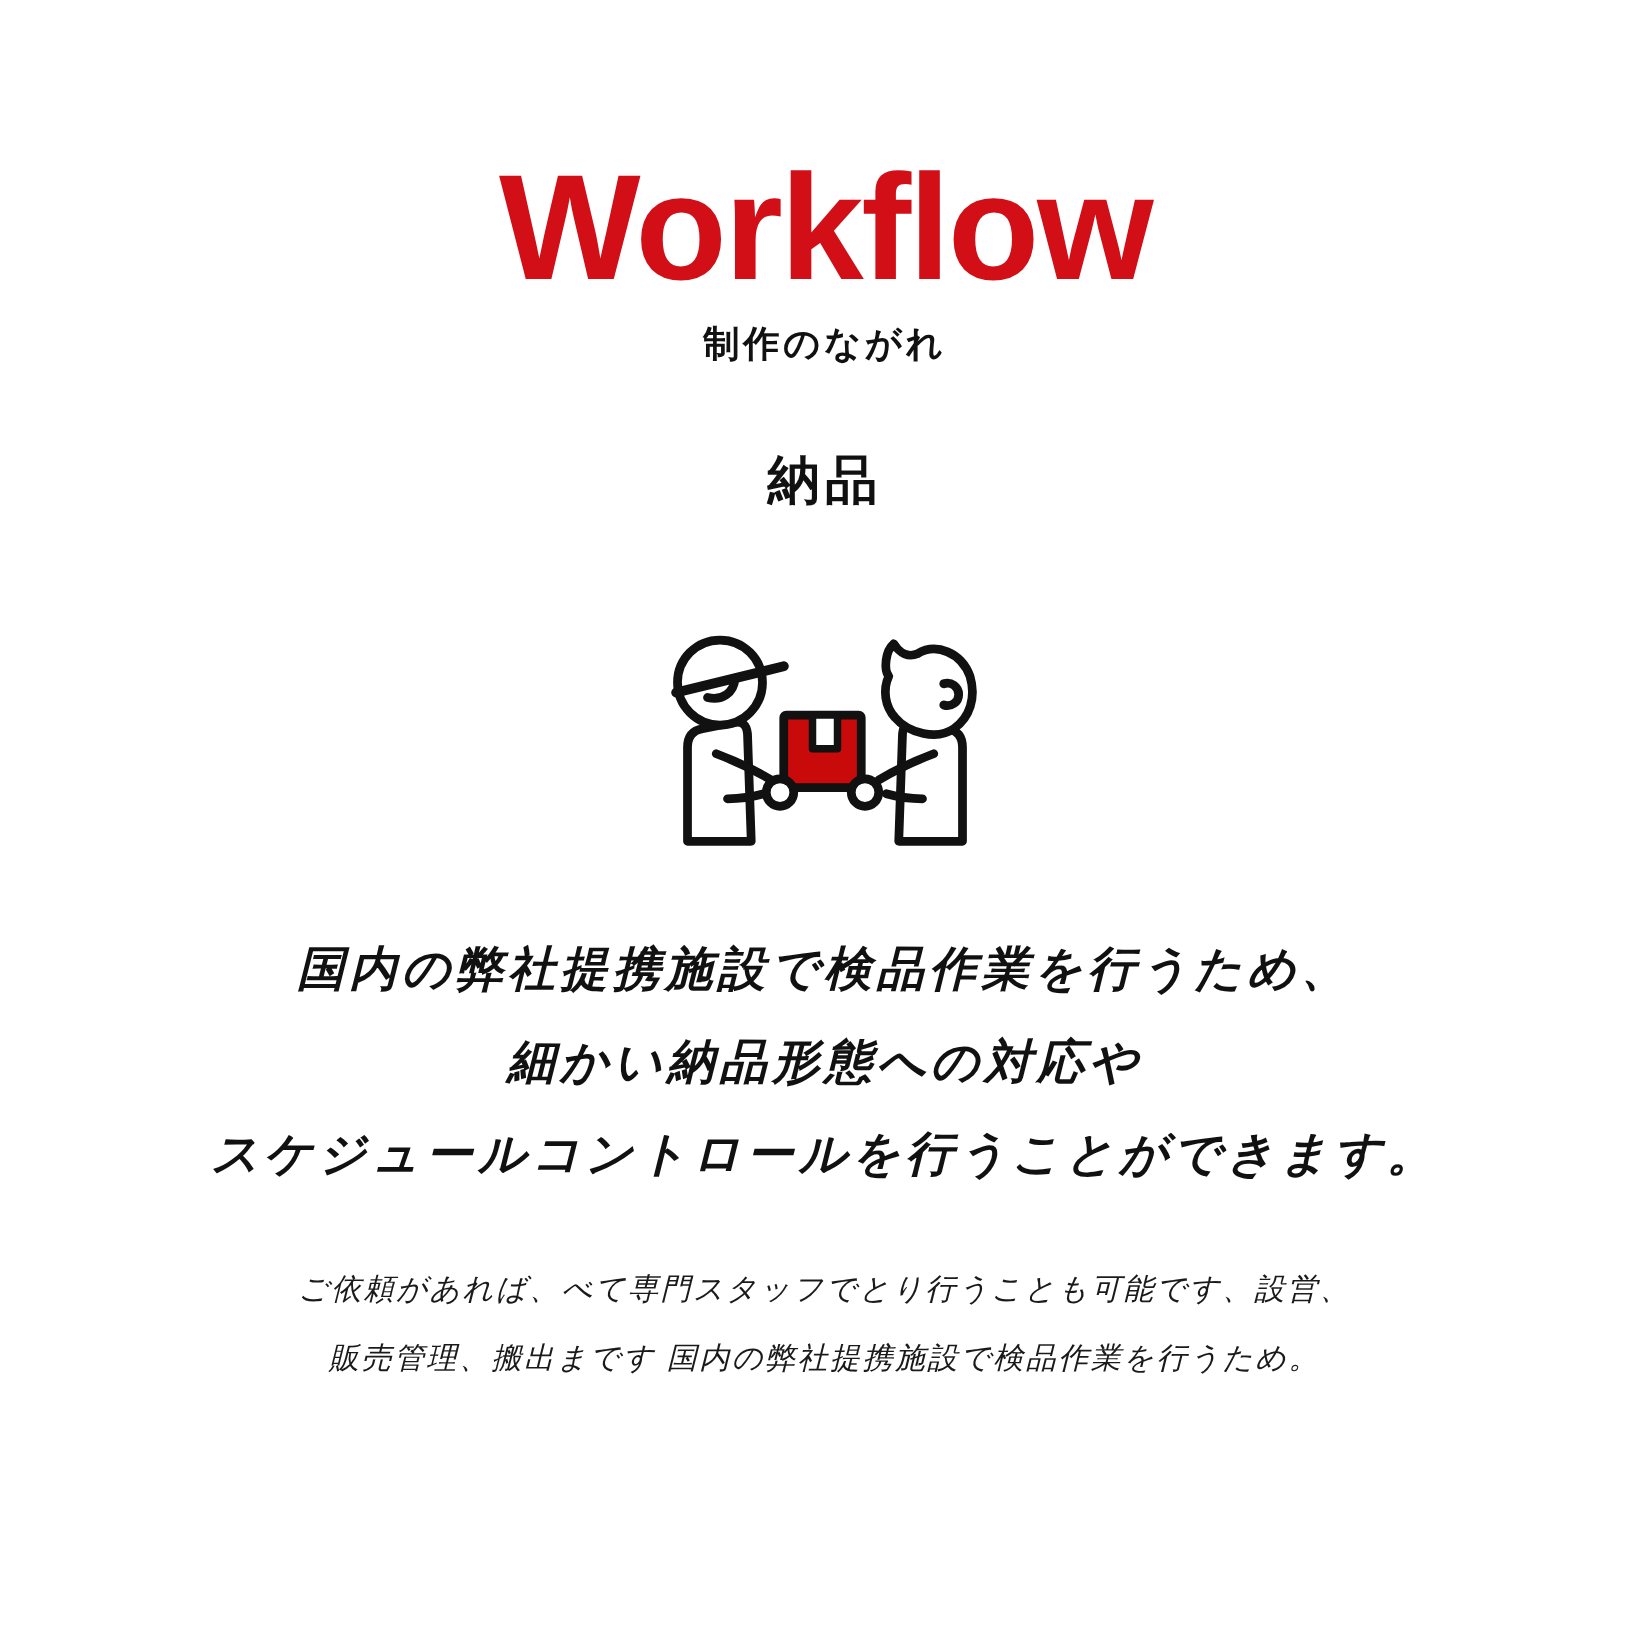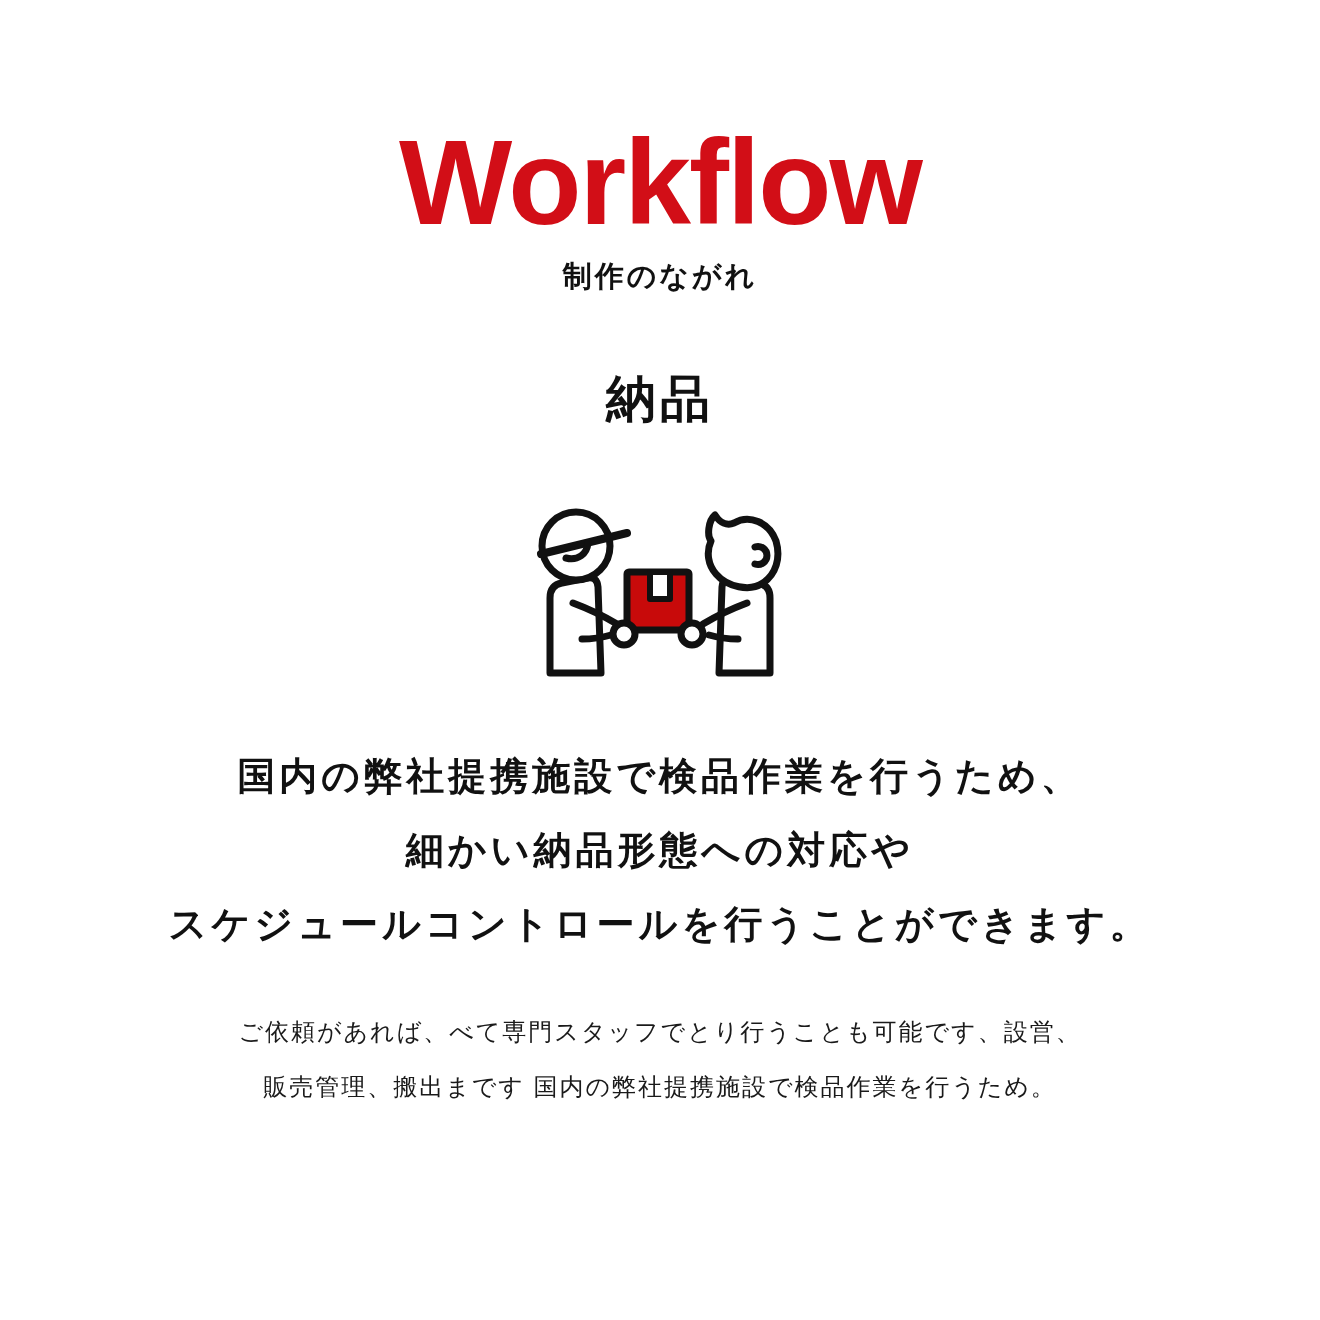--- a/index.html
+++ b/index.html
@@ -25,22 +25,22 @@
   }
   .subtitle {
     top:247px;
     font-size:29px;
     font-weight:700;
     letter-spacing:3px;
     line-height:34px;
     color:#111111;
   }
   .section-heading {
-    top:364px;
-    font-size:50px;
+    top:349px;
+    font-size:42px;
     font-weight:700;
     letter-spacing:4px;
     line-height:46px;
     color:#111111;
   }
   .icon-wrap {
     top:494px;
     height:172px;
   }
   .icon-wrap svg { display:inline-block; }
@@ -54,21 +54,21 @@
     color:#111111;
   }
   .body-text {
     top:992px;
     font-size:24px;
     font-weight:400;
     letter-spacing:2px;
     line-height:55px;
     color:#1a1a1a;
   }
-  .line { display:block; }
+  .line { display:block;font-style:italic; }
 </style>
 </head>
 <body>
 
 <div class="page">
 
   <h1 class="centered title">Workflow</h1>
 
   <div class="centered subtitle">制作のながれ</div>
 

